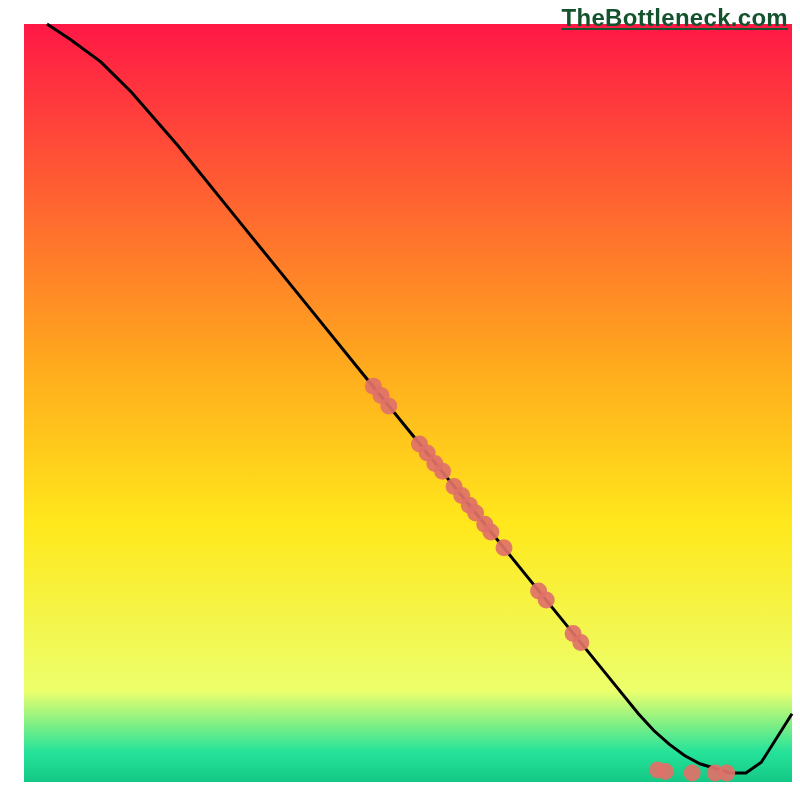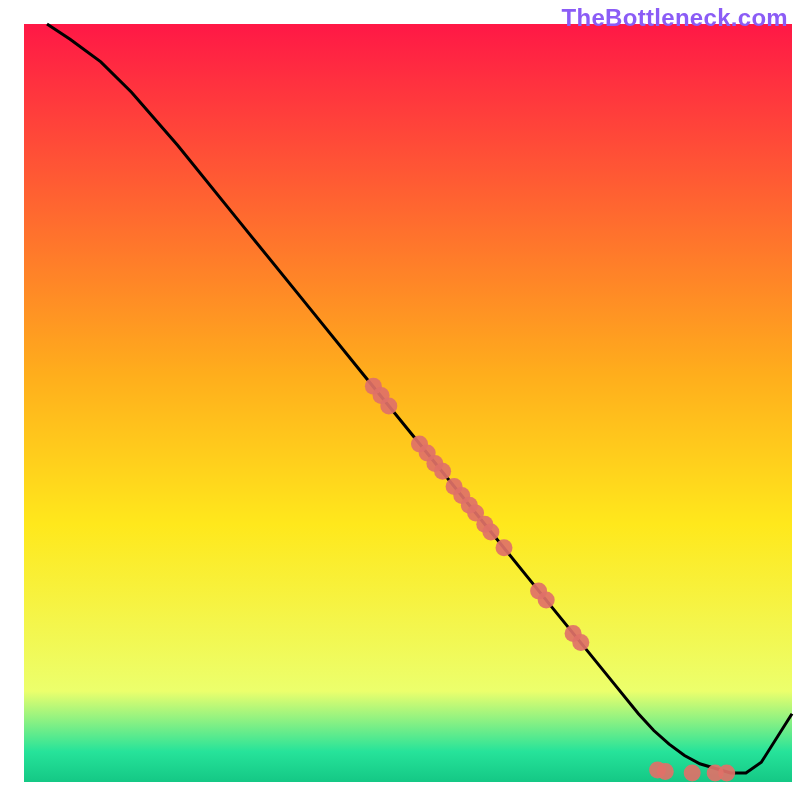--- a/index.html
+++ b/index.html
@@ -21,23 +21,24 @@
     position: absolute;
     top: 0;
     left: 0;
   }
   .watermark {
     position: absolute;
     top: 4px;
     right: 12px;
     font-size: 24px;
     font-weight: 600;
-    color: #8b5cf6;
+    color: #14532d;
     letter-spacing: 0.3px;
     user-select: none;
+    text-decoration: underline;
   }
 </style>
 </head>
 <body>
 
 <div class="canvas-wrap">
   <svg id="chart-svg" width="800" height="800" viewBox="0 0 800 800">
     <defs>
       <linearGradient id="bg-grad" x1="0" y1="0" x2="0" y2="1">
         <stop id="g0" offset="0%" stop-color="#ff1846"></stop>

